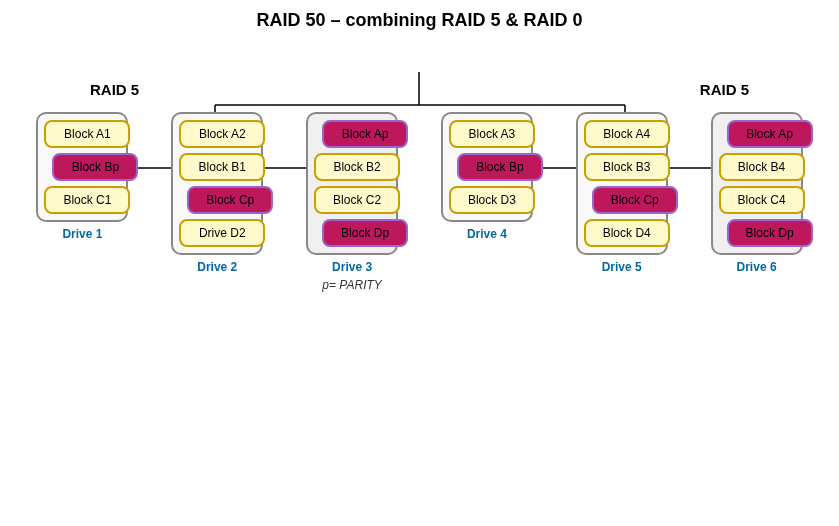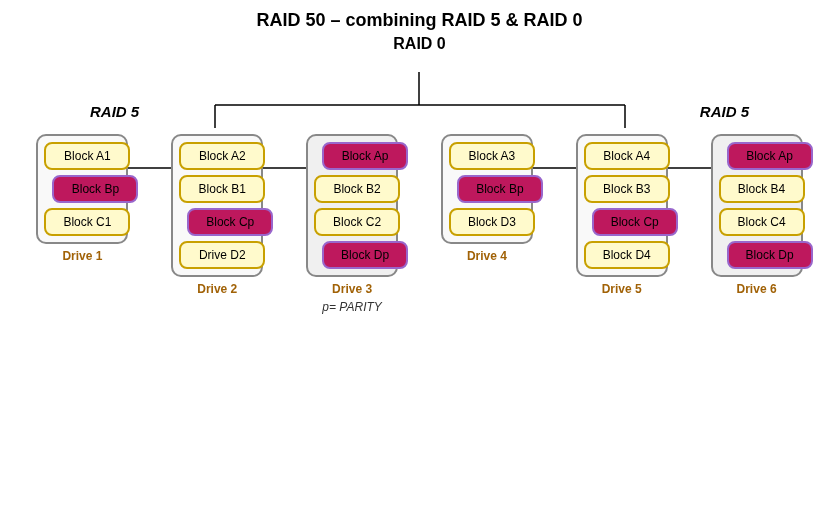--- a/index.html
+++ b/index.html
@@ -27,21 +27,20 @@
     .raid0-label {
       text-align: center;
       font-size: 16px;
       font-weight: bold;
       margin-bottom: 0px;
     }
     .raid5-label {
       font-size: 15px;
       font-weight: bold;
       margin-bottom: 6px;
-      font-style: italic;
     }
     .drive-col {
       display: flex;
       flex-direction: column;
       align-items: center;
     }
     .drive-box {
       border: 2px solid #888;
       border-radius: 10px;
       padding: 6px 6px;
@@ -62,21 +61,21 @@
     }
     .block.parity {
       background: #be185d;
       border-color: #9966cc;
       margin-left: 8px;
     }
     .drive-label {
       font-size: 12px;
       font-weight: bold;
       margin-top: 5px;
-      color: #a16207;
+      color: #0369a1;
     }
     .parity-note {
       font-size: 12px;
       font-style: italic;
       color: #333;
       margin-top: 4px;
     }
     
     svg.connectors {
       position: absolute;
@@ -84,21 +83,20 @@
       width: 839px;
       height: 526px;
       pointer-events: none;
     }
   </style>
 </head>
 <body>
 
 <div class="page">
   <div class="main-title">RAID 50 – combining RAID 5 &amp; RAID 0</div>
-  <div class="raid0-label">RAID 0</div>
 
   <svg class="connectors">
 
     <line x1="419" y1="72" x2="419" y2="105" stroke="#000" stroke-width="1.5"></line>
 
     <line x1="215" y1="105" x2="625" y2="105" stroke="#000" stroke-width="1.5"></line>
 
     <line x1="215" y1="105" x2="215" y2="128" stroke="#000" stroke-width="1.5"></line>
 
     <line x1="625" y1="105" x2="625" y2="128" stroke="#000" stroke-width="1.5"></line>

